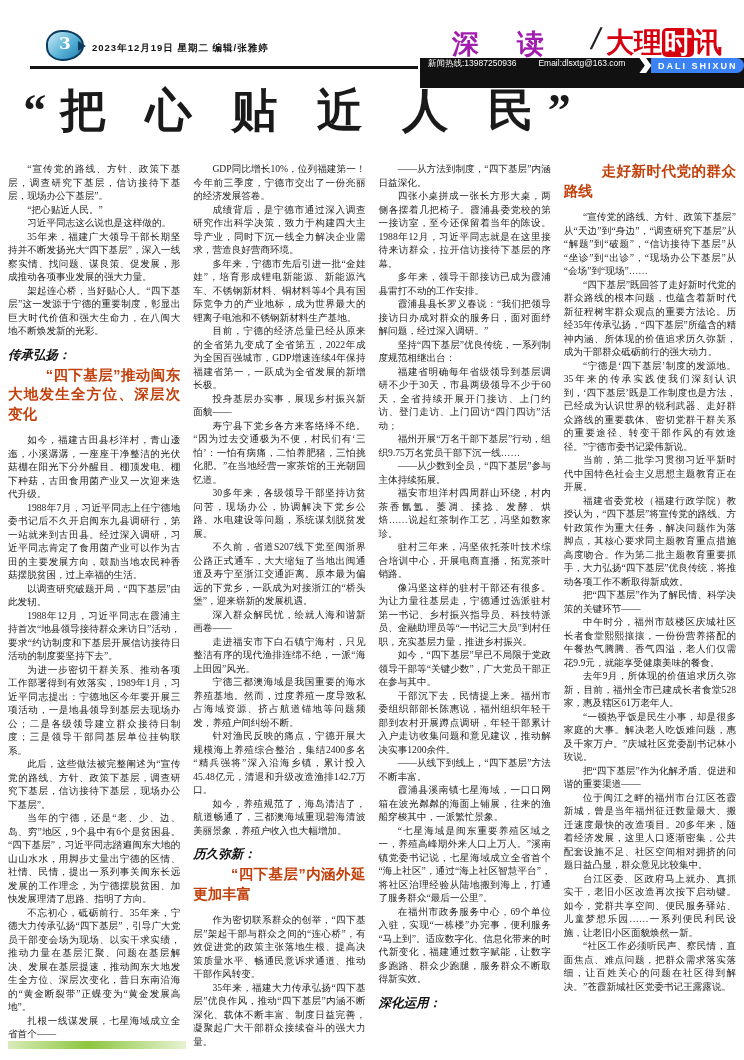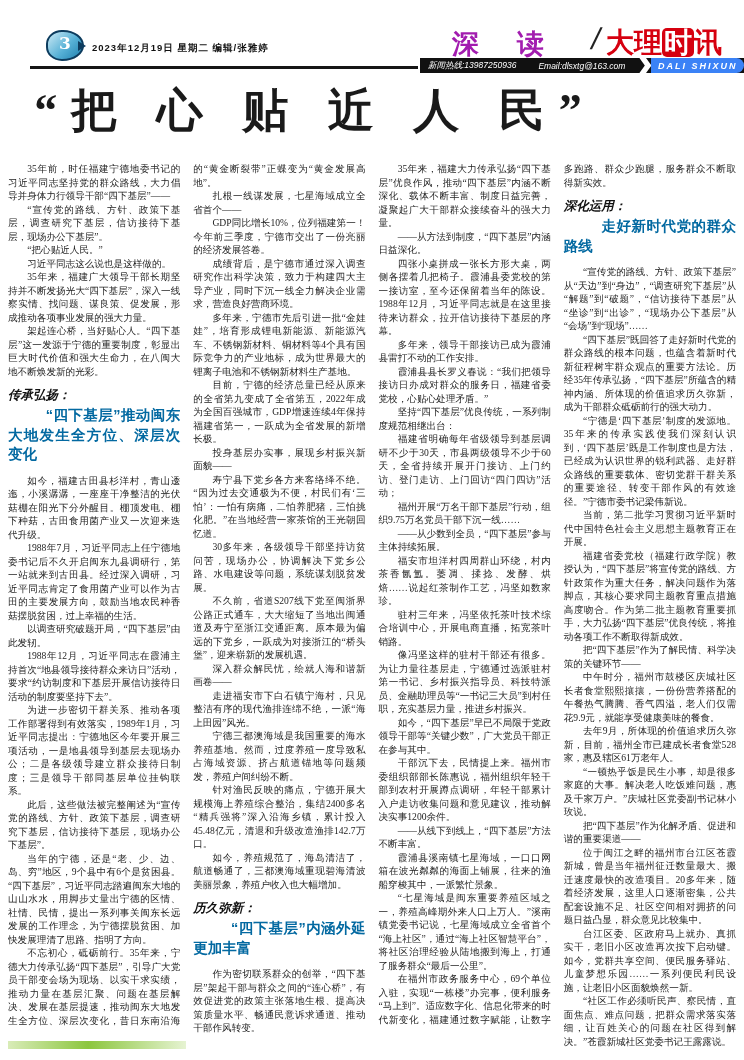--- a/index.html
+++ b/index.html
@@ -15,43 +15,43 @@
   .badge:after{content:"";position:absolute;right:-9px;top:9px;border:5px solid transparent;border-left:8px solid #0d3c5e;}
   .dateline{position:absolute;left:92px;top:42px;font-size:9.5px;font-weight:bold;letter-spacing:1px;color:#111;white-space:nowrap;}
   .rule-left{position:absolute;left:30px;top:66px;width:388px;height:3px;background:#151515;}
   .sectionmark{position:absolute;left:452px;top:26px;font-size:27px;font-weight:bold;color:#a21caf;
                letter-spacing:0;white-space:nowrap;}
   .sectionmark .sp{letter-spacing:38px;}
   .slash{position:absolute;left:592px;top:22px;font-size:30px;color:#222;transform:skewX(-12deg);font-weight:normal;}
   .masthead{position:absolute;left:606px;top:24px;font-size:28px;font-weight:bold;color:#d6000f;white-space:nowrap;
             font-family:"Liberation Serif","DejaVu Serif",serif;}
   .masthead .shi{display:inline-block;background:#d6000f;color:#fff;border-radius:5px;padding:0 2px;line-height:1.05;}
-  .infobar{position:absolute;left:420px;top:58px;width:324px;height:15px;background:#111;display:flex;align-items:center;font-style:italic;}
+  .infobar{position:absolute;left:420px;top:58px;width:324px;height:30px;background:#111;display:flex;align-items:flex-start;}
   .infobar .txt{color:#fff;font-size:8.5px;white-space:nowrap;}
   .infobar .hot{margin-left:8px;}
   .infobar .eml{margin-left:22px;}
   .chev{width:12px;height:15px;background:#fff;margin-left:14px;flex:none;
         clip-path:polygon(0 0,55% 0,100% 50%,55% 100%,0 100%,45% 50%);}
   .dali{flex:1;height:15px;background:#3b82f6;color:#fff;font-size:9px;letter-spacing:2px;font-weight:bold;
         display:flex;align-items:center;justify-content:center;border-radius:0 8px 8px 0;}
   
-  .headline{position:absolute;left:11px;top:80px;width:608px;text-align:center;
+  .headline{position:absolute;left:0;top:80px;width:608px;text-align:center;
             font-family:"Liberation Serif","DejaVu Serif",serif;}
   .headline .main{font-size:46px;font-weight:bold;color:#1a1a1a;letter-spacing:14px;white-space:nowrap;}
   .headline .sub{margin-top:8px;font-size:17px;font-weight:bold;color:#1a1a1a;letter-spacing:2px;}
   
   .body{position:absolute;left:8px;top:162px;width:728px;height:888px;
         column-count:4;column-gap:13px;column-fill:auto;overflow:hidden;
         text-align:justify;font-size:9.6px;line-height:13.5px;color:#1d1d1d;
         font-family:"Liberation Serif","DejaVu Serif",serif;}
   .body p{margin:0;text-indent:2em;}
   .body p.sec-kicker{font-family:"Liberation Sans",sans-serif;font-weight:bold;font-size:12.5px;line-height:17px;
                      text-indent:0;margin:9px 0 2px;color:#111;font-style:italic;}
   .body p.sec-title{font-family:"Liberation Sans",sans-serif;font-weight:bold;font-size:14.5px;line-height:19.5px;
-                    text-indent:2.6em;margin:0 0 9px;color:#0369a1;}
+                    text-indent:2.6em;margin:0 0 9px;color:#c2410c;}
   
   .green-bar{position:absolute;left:8px;top:1041px;width:178px;height:8px;
              background:linear-gradient(90deg,#d9ecb8 0%,#8cc63e 45%,#e6f3d2 100%);}
 </style>
 </head>
 <body>
 
 <div class="page">
 
   <div class="hdr">
@@ -69,21 +69,20 @@
       <span class="chev"></span>
       <span class="dali">DALI  SHIXUN</span>
     </div>
   </div>
 
   <div class="headline">
     <div class="main">“把 心 贴 近 人 民”</div>
   </div>
 
   <div class="body" id="article-body">
-      <p>35年前，时任福建宁德地委书记的习近平同志坚持党的群众路线，大力倡导并身体力行领导干部“四下基层”——</p>
       <p>“宣传党的路线、方针、政策下基层，调查研究下基层，信访接待下基层，现场办公下基层”。</p>
       <p>“把心贴近人民。”</p>
       <p>习近平同志这么说也是这样做的。</p>
       <p>35年来，福建广大领导干部长期坚持并不断发扬光大“四下基层”，深入一线察实情、找问题、谋良策、促发展，形成推动各项事业发展的强大力量。</p>
       <p>架起连心桥，当好贴心人。“四下基层”这一发源于宁德的重要制度，彰显出巨大时代价值和强大生命力，在八闽大地不断焕发新的光彩。</p>
       <p class="sec-kicker">传承弘扬：</p>
       <p class="sec-title">“四下基层”推动闽东大地发生全方位、深层次变化</p>
       <p>如今，福建古田县杉洋村，青山逶迤，小溪潺潺，一座座干净整洁的光伏菇棚在阳光下分外醒目。棚顶发电、棚下种菇，古田食用菌产业又一次迎来迭代升级。</p>
       <p>1988年7月，习近平同志上任宁德地委书记后不久开启闽东九县调研行，第一站就来到古田县。经过深入调研，习近平同志肯定了食用菌产业可以作为古田的主要发展方向，鼓励当地农民种香菇摆脱贫困，过上幸福的生活。</p>
       <p>以调查研究破题开局，“四下基层”由此发轫。</p>
@@ -106,21 +105,21 @@
       <p>宁德三都澳海域是我国重要的海水养殖基地。然而，过度养殖一度导致私占海域资源、挤占航道锚地等问题频发，养殖户间纠纷不断。</p>
       <p>针对渔民反映的痛点，宁德开展大规模海上养殖综合整治，集结2400多名“精兵强将”深入沿海乡镇，累计投入45.48亿元，清退和升级改造渔排142.7万口。</p>
       <p>如今，养殖规范了，海岛清洁了，航道畅通了，三都澳海域重现碧海清波美丽景象，养殖户收入也大幅增加。</p>
       <p class="sec-kicker">历久弥新：</p>
       <p class="sec-title">“四下基层”内涵外延更加丰富</p>
       <p>作为密切联系群众的创举，“四下基层”架起干部与群众之间的“连心桥”，有效促进党的政策主张落地生根、提高决策质量水平、畅通民意诉求通道、推动干部作风转变。</p>
       <p>35年来，福建大力传承弘扬“四下基层”优良作风，推动“四下基层”内涵不断深化、载体不断丰富、制度日益完善，凝聚起广大干部群众接续奋斗的强大力量。</p>
       <p>——从方法到制度，“四下基层”内涵日益深化。</p>
       <p>四张小桌拼成一张长方形大桌，两侧各摆着几把椅子。霞浦县委党校的第一接访室，至今还保留着当年的陈设。1988年12月，习近平同志就是在这里接待来访群众，拉开信访接待下基层的序幕。</p>
       <p>多年来，领导干部接访已成为霞浦县雷打不动的工作安排。</p>
-      <p>霞浦县县长罗义春说：“我们把领导接访日办成对群众的服务日，福建省委党校，心贴心处理矛盾。”</p>
+      <p>霞浦县县长罗义春说：“我们把领导接访日办成对群众的服务日，面对面纾解问题，经过深入调研。”</p>
       <p>坚持“四下基层”优良传统，一系列制度规范相继出台：</p>
       <p>福建省明确每年省级领导到基层调研不少于30天，市县两级领导不少于60天，全省持续开展开门接访、上门约访、登门走访、上门回访“四门四访”活动；</p>
       <p>福州开展“万名干部下基层”行动，组织9.75万名党员干部下沉一线……</p>
       <p>——从少数到全员，“四下基层”参与主体持续拓展。</p>
       <p>福安市坦洋村四周群山环绕，村内茶香氤氲。萎凋、揉捻、发酵、烘焙……说起红茶制作工艺，冯坚如数家珍。</p>
       <p>驻村三年来，冯坚依托茶叶技术综合培训中心，开展电商直播，拓宽茶叶销路。</p>
       <p>像冯坚这样的驻村干部还有很多。为让力量往基层走，宁德通过选派驻村第一书记、乡村振兴指导员、科技特派员、金融助理员等“一书记三大员”到村任职，充实基层力量，推进乡村振兴。</p>
       <p>如今，“四下基层”早已不局限于党政领导干部等“关键少数”，广大党员干部正在参与其中。</p>
       <p>干部沉下去，民情提上来。福州市委组织部部长陈惠说，福州组织年轻干部到农村开展蹲点调研，年轻干部累计入户走访收集问题和意见建议，推动解决实事1200余件。</p>
       <p>——从线下到线上，“四下基层”方法不断丰富。</p>

